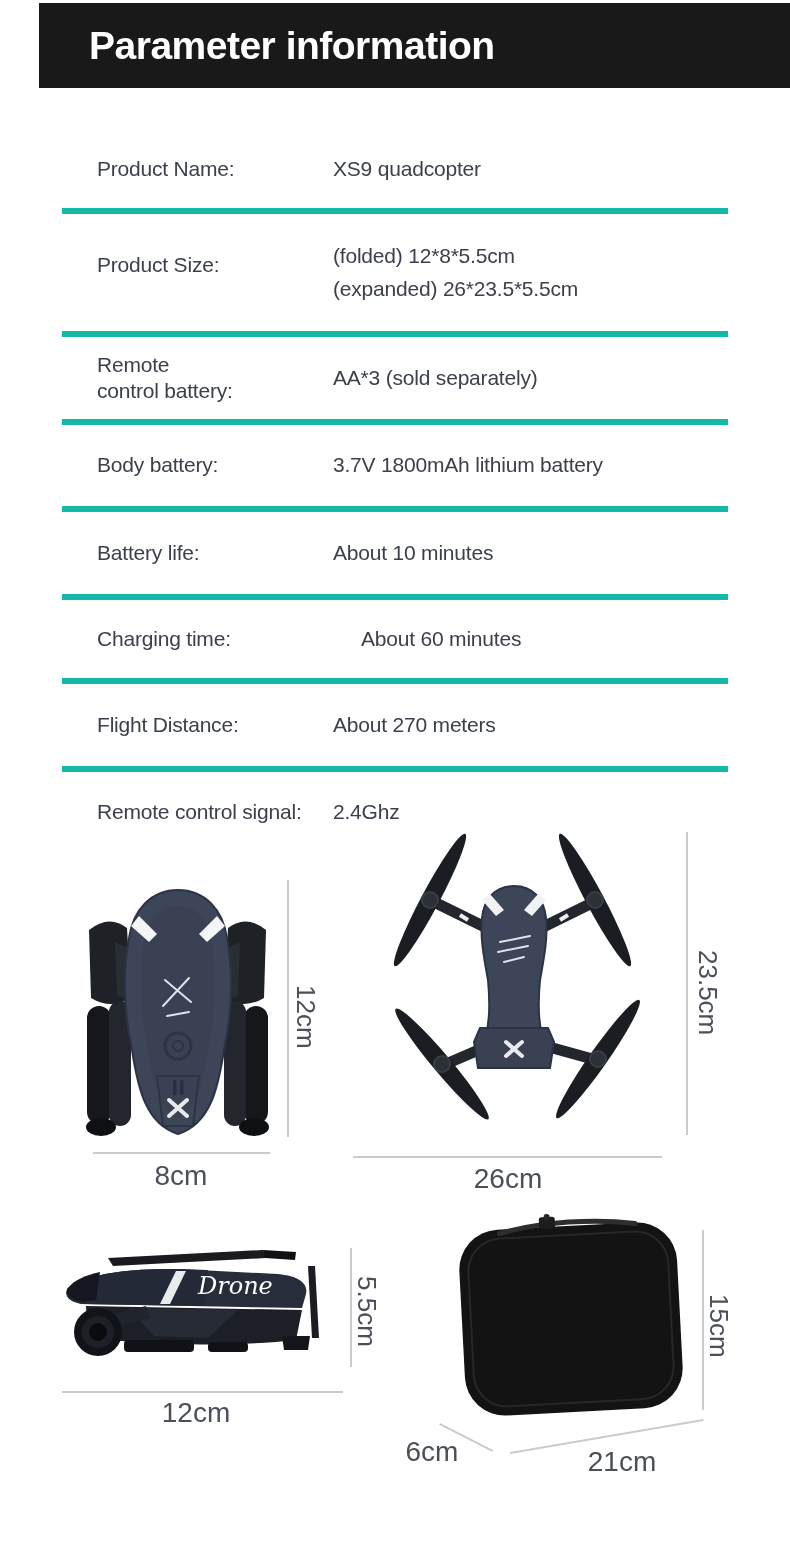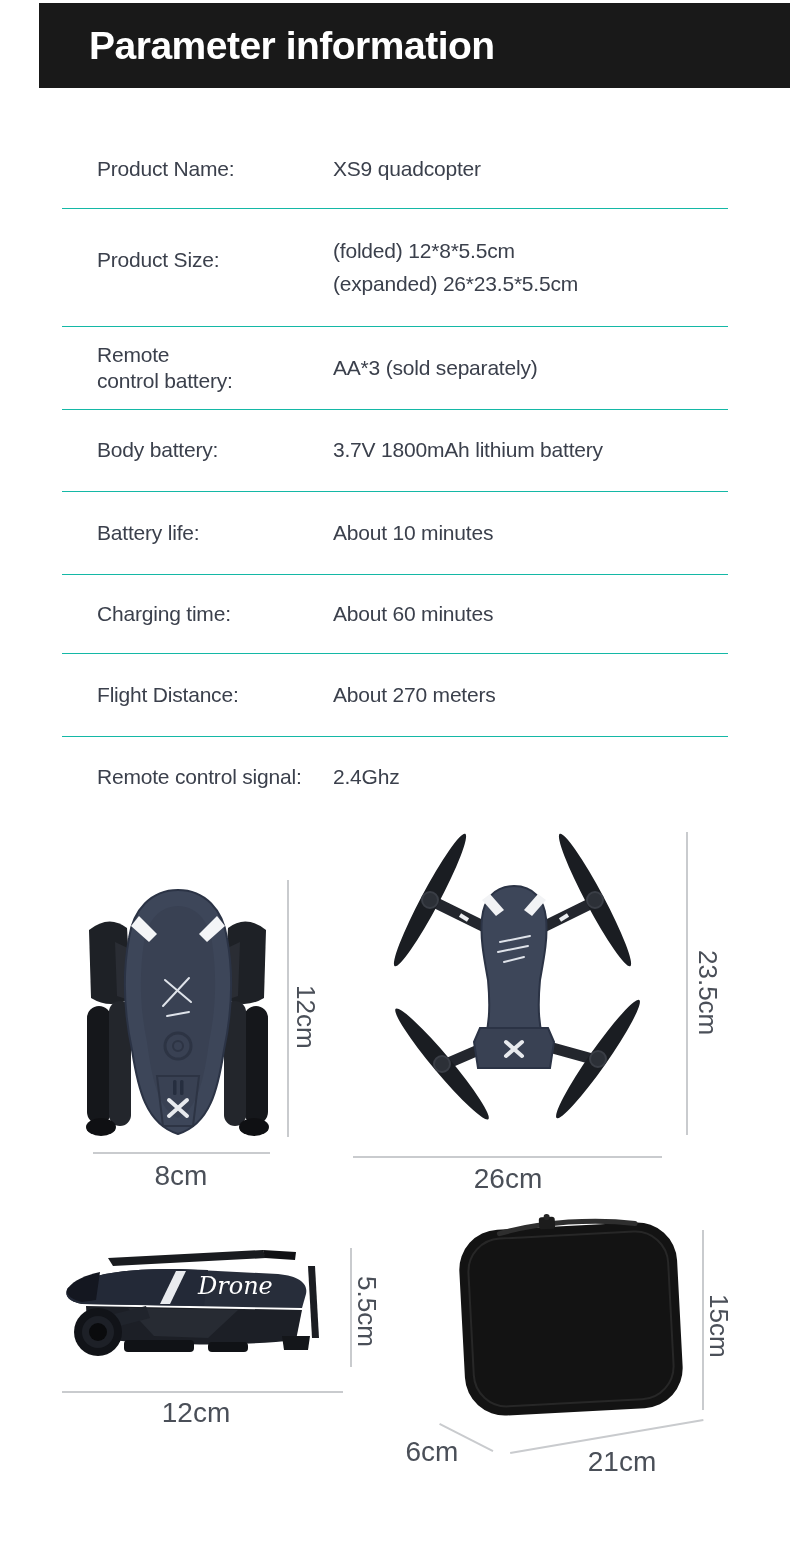--- a/index.html
+++ b/index.html
@@ -11,29 +11,29 @@
   .header{
     position:absolute;left:0;top:3px;width:790px;height:85px;background:#191919;
     display:flex;align-items:center;padding-left:50px;box-sizing:border-box;margin-left:39px;
   }
   .header-title{
     color:#ffffff;font-size:39px;font-weight:bold;letter-spacing:-0.5px;
   }
   
   .specs{position:absolute;left:62px;top:130px;width:666px;}
   .spec-row{
-    display:flex;align-items:center;border-bottom:1px solid #14b8a6;
+    display:flex;align-items:center;border-bottom:6px solid #14b8a6;
     color:#3b404c;font-size:21px;letter-spacing:-0.2px;
   }
   .spec-row:nth-child(1){height:78px;}
   .spec-row:nth-child(2){height:117px;}
   .spec-row:nth-child(3){height:82px;}
   .spec-row:nth-child(4){height:81px;}
   .spec-row:nth-child(5){height:82px;}
-  .spec-row:nth-child(6){height:78px;}
+  .spec-row:nth-child(6){height:78px;gap:28px;}
   .spec-row:nth-child(7){height:82px;}
   .spec-row:nth-child(8){height:80px;border-bottom:none;}
   .spec-label{
     flex:0 0 271px;box-sizing:border-box;padding-left:35px;
     white-space:pre-line;line-height:1.25;
   }
   .spec-value{flex:1;white-space:pre-line;line-height:1.55;}
   .spec-row:nth-child(2) .spec-label{align-self:flex-start;padding-top:38px;}
   
   .dim-line{position:absolute;background:#c9cbce;}

